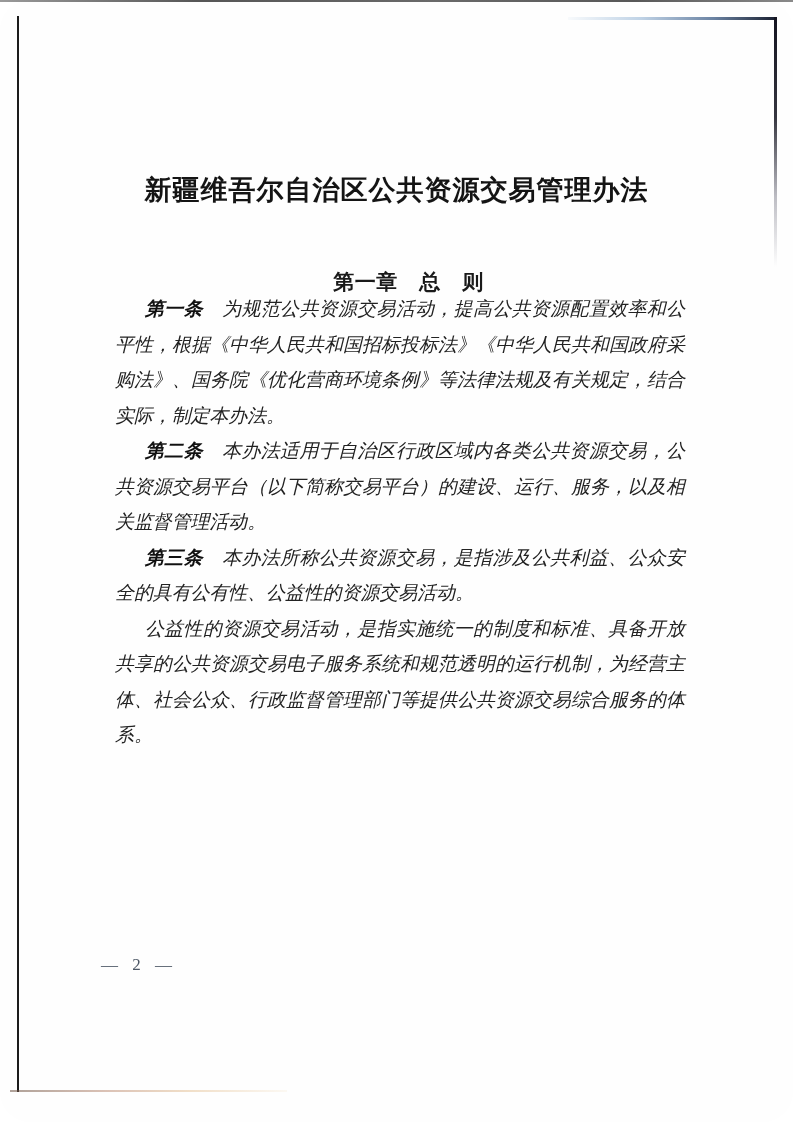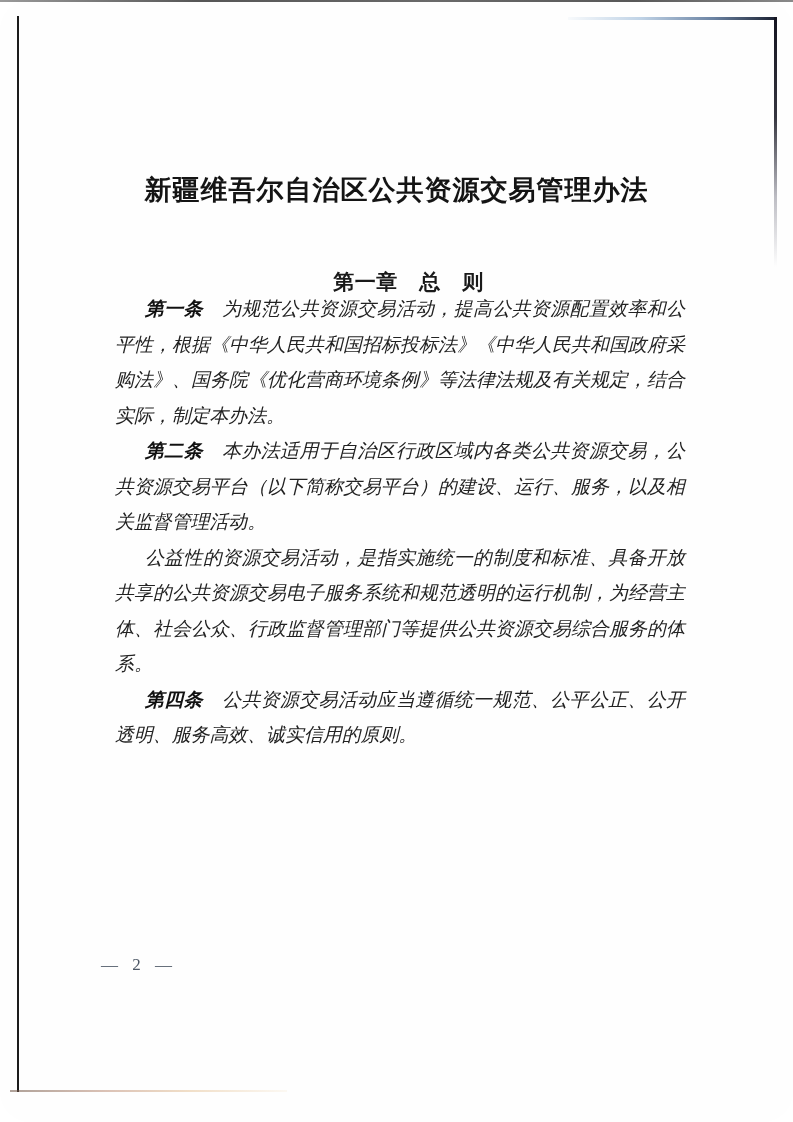--- a/index.html
+++ b/index.html
@@ -87,19 +87,19 @@
   <div class="line-right"></div>
   <div class="smudge-bottom"></div>
 
   <h1 class="doc-title">新疆维吾尔自治区公共资源交易管理办法</h1>
 
   <h2 class="chapter-heading">第一章　总　则</h2>
 
   <div class="doc-body">
     <p class="para"><span class="article-label">第一条</span><span>　为规范公共资源交易活动，提高公共资源配置效率和公平性，根据《中华人民共和国招标投标法》《中华人民共和国政府采购法》、国务院《优化营商环境条例》等法律法规及有关规定，结合实际，制定本办法。</span></p>
     <p class="para"><span class="article-label">第二条</span><span>　本办法适用于自治区行政区域内各类公共资源交易，公共资源交易平台（以下简称交易平台）的建设、运行、服务，以及相关监督管理活动。</span></p>
+    <p class="para"><span class="article-label">第三条</span><span>　本办法所称公共资源交易，是指涉及公共利益、公众安全的具有公有性、公益性的资源交易活动。</span></p>
     <p class="para"><span class="article-label"></span><span>公益性的资源交易活动，是指实施统一的制度和标准、具备开放共享的公共资源交易电子服务系统和规范透明的运行机制，为经营主体、社会公众、行政监督管理部门等提供公共资源交易综合服务的体系。</span></p>
-    <p class="para"><span class="article-label">第四条</span><span>　公共资源交易活动应当遵循统一规范、公平公正、公开透明、服务高效、诚实信用的原则。</span></p>
   </div>
 
   <div class="page-number">— 2 —</div>
 
 </div>
 
 </body></html>

